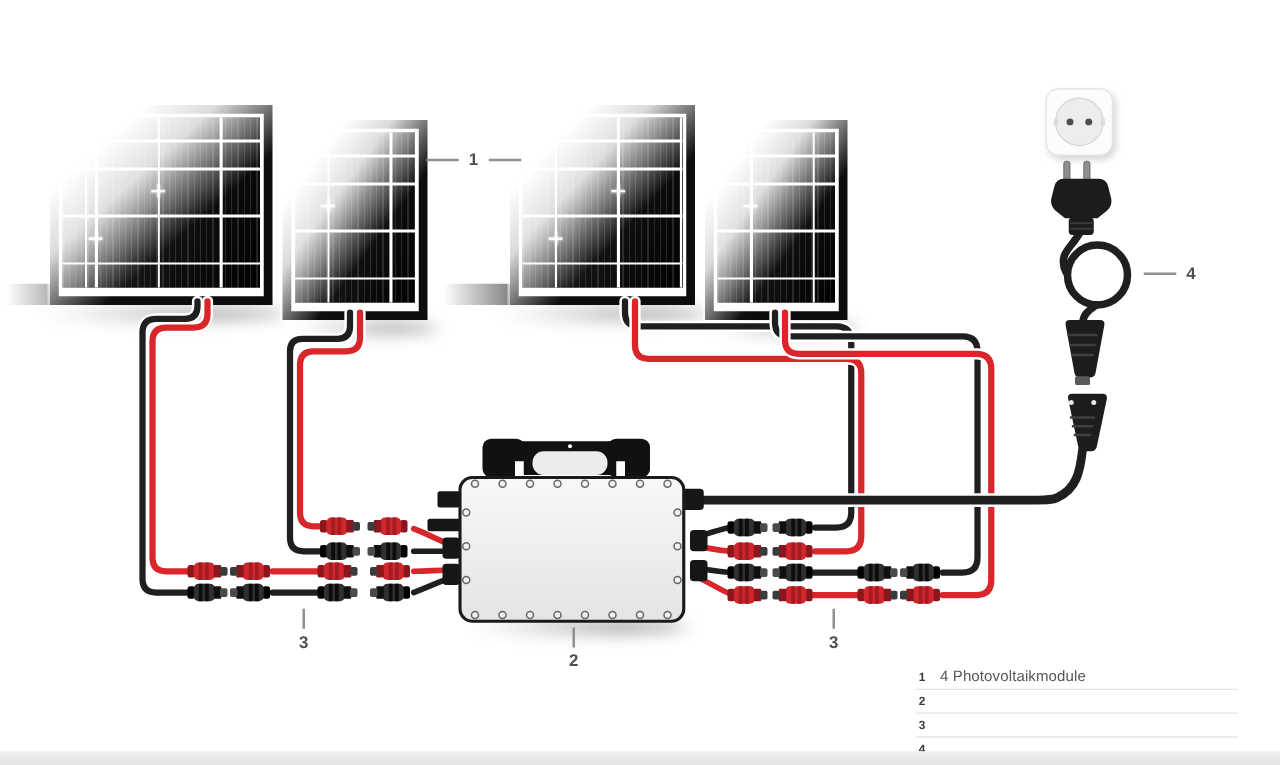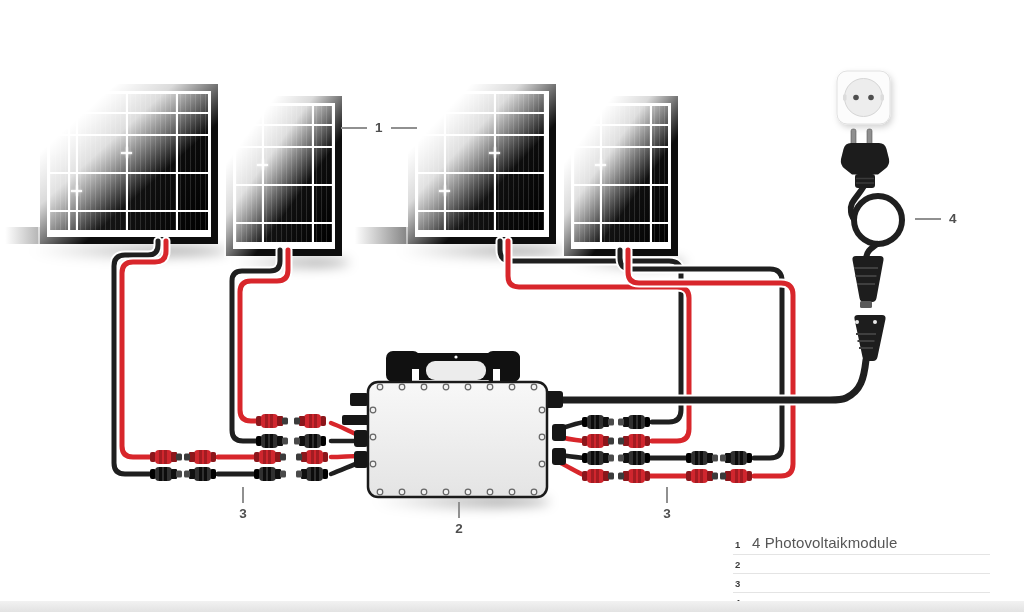--- a/index.html
+++ b/index.html
@@ -41,21 +41,21 @@
   .lab{position:absolute;color:#4f4f4f;font-size:13.5px;font-weight:600;}
   .dash{width:26px;height:2px;background:#909090;}
   .vline{position:absolute;width:2px;height:16px;background:#909090;}
   .flexlab{display:flex;align-items:center;gap:8px;}
 
   
   .legend{position:absolute;}
   .lrow{display:flex;align-items:baseline;padding:3.5px 0 3.5px 2px;border-bottom:1px solid #e4e4e4;}
   .lrow:last-child{border-bottom:none;}
   .lnum{width:17px;font-weight:bold;font-size:9.5px;color:#3c3c3c;flex:none;}
-  .ltxt{font-size:15px;color:#565656;letter-spacing:.1px;white-space:nowrap;}
+  .ltxt{font-size:12px;color:#565656;letter-spacing:.1px;white-space:nowrap;}
 
   .bottomstrip{position:absolute;left:0;top:601px;width:1024px;height:11px;
     background:linear-gradient(#f2f2f2,#e2e2e2);}
 </style>
 </head>
 <body>
 
 <div class="canvas">
 
   <div class="pshadow abs" style="left:28px;top:245px;width:200px;height:12px;"></div>

